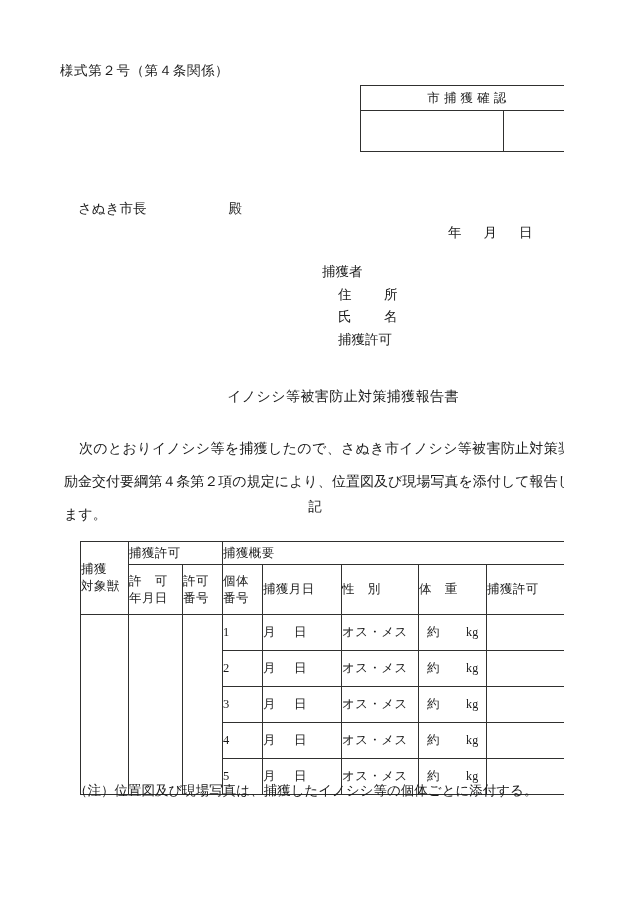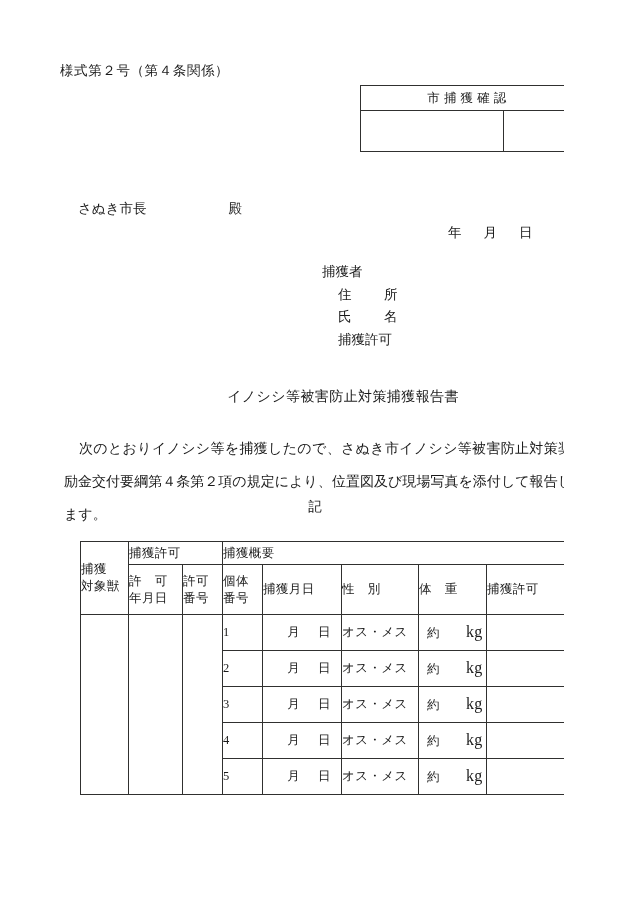--- a/index.html
+++ b/index.html
@@ -134,30 +134,30 @@
     letter-spacing: 0.4px;
   }
   #main-table .hrow1 { height: 22px; }
   #main-table .hrow2 { height: 49px; }
   #main-table .drow { height: 35px; }
   #main-table .stack {
     line-height: 17px;
     font-size: 12.5px;
   }
   #main-table .cell-date {
-    text-align: right;
+    text-align: left;
     padding-right: 10px;
   }
   #main-table .cell-date .mgap { display: inline-block; width: 18px; }
   #main-table .cell-weight {
     text-align: left;
     padding-left: 8px;
   }
   #main-table .cell-weight .wgap { display: inline-block; width: 26px; }
-  #main-table .kg { font-size: 16px; }
+  #main-table .kg { font-size: 12px; }
 
   
   #footnote {
     left: 74px;
     top: 782px;
     font-size: 13.5px;
     white-space: nowrap;
   }
 </style>
 </head>
@@ -309,14 +309,15 @@
         </td>
         <td class="drow">オス・メス</td>
         <td class="drow cell-weight">
           <span>約</span><span class="wgap"></span><span class="kg">kg</span>
         </td>
         <td class="drow"></td>
       </tr>
     </tbody>
   </table>
 
+  <div class="abs" id="footnote">（注）位置図及び現場写真は、捕獲したイノシシ等の個体ごとに添付する。</div>
 
 </div>
 
 </body></html>

